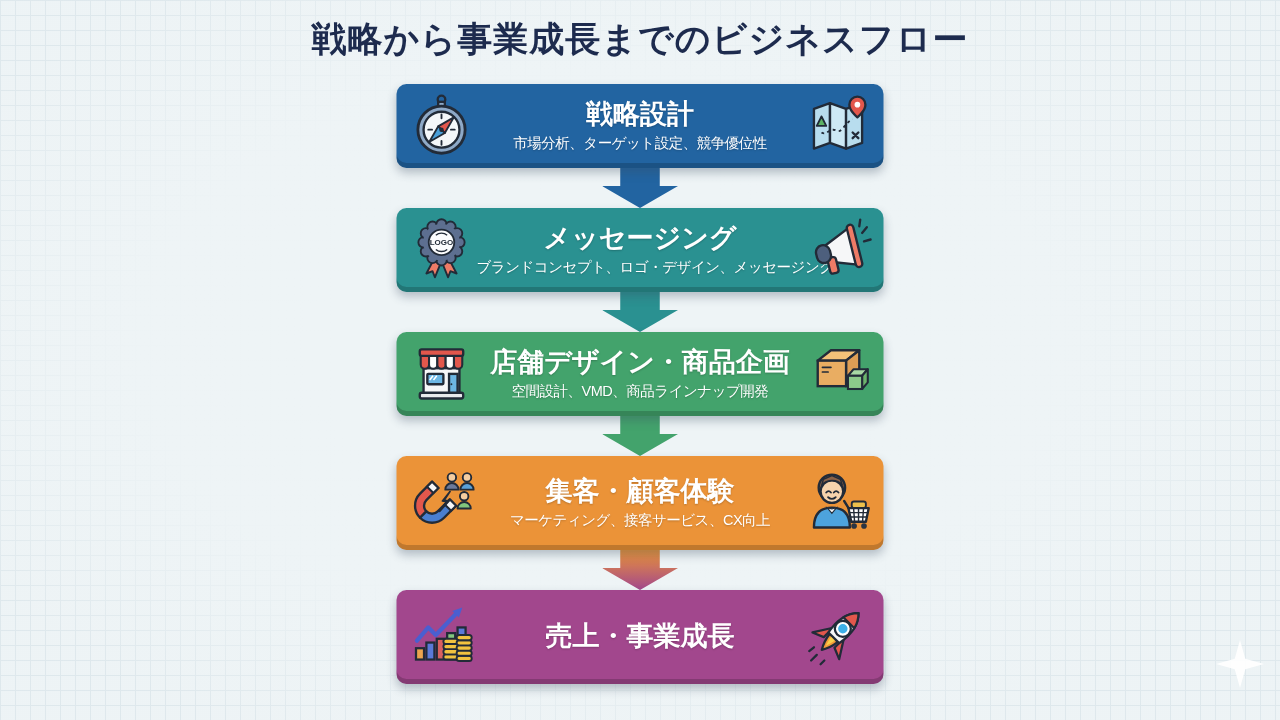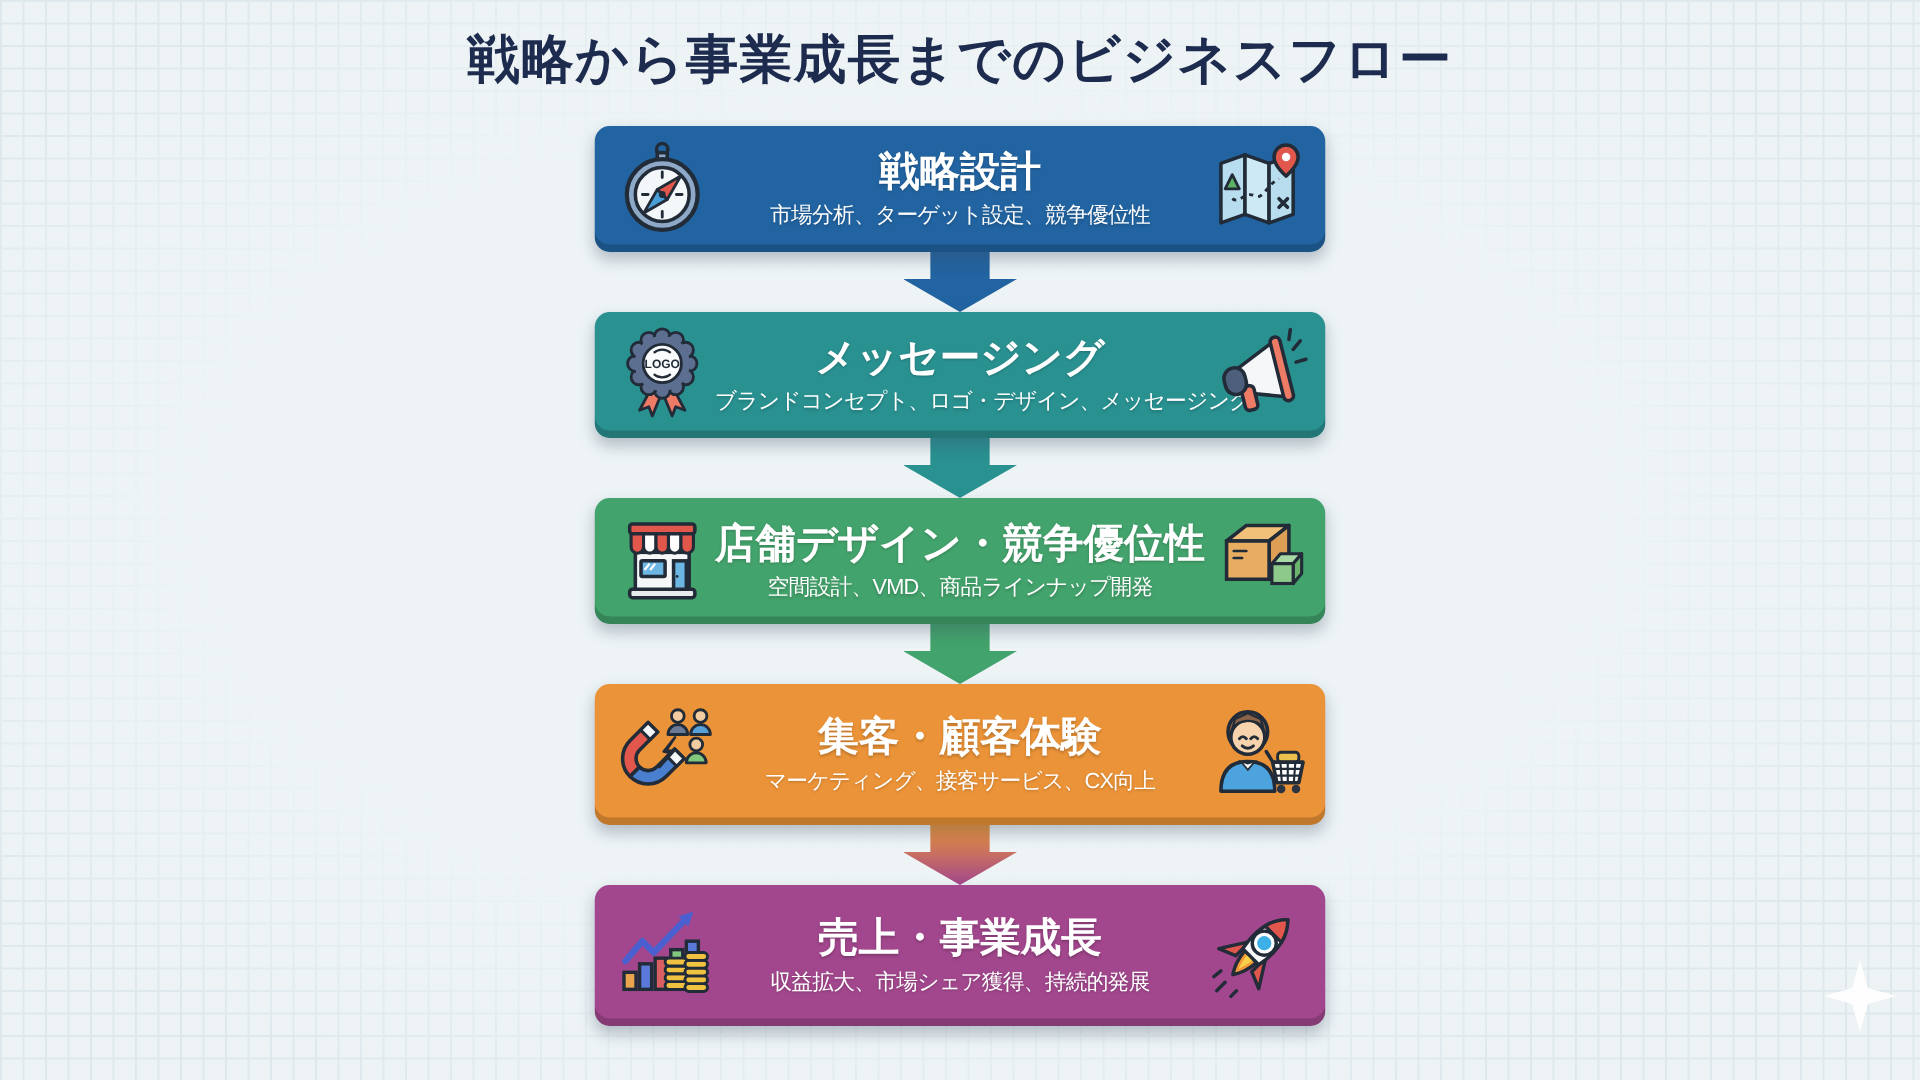--- a/index.html
+++ b/index.html
@@ -163,21 +163,21 @@
           <path d="M49.2,19 h8.8 v9 a4.4,4.6 0 0 1 -8.8,0 z" fill="#e2574c"></path>
         </g>
         <rect x="21" y="38" width="17" height="11" rx="1" fill="#6cb6e4" stroke="#222b38" stroke-width="2.5"></rect>
         <path d="M27,40 l-3.5,4.5 M31,40 l-3.5,4.5" stroke="#ffffff" stroke-width="1.6"></path>
         <rect x="44" y="38" width="9" height="21" fill="#6cb6e4" stroke="#222b38" stroke-width="2.5"></rect>
         <circle cx="46.5" cy="49" r="1" fill="#222b38"></circle>
         <rect x="13" y="58" width="46" height="6" rx="2" fill="#e8eaec" stroke="#222b38" stroke-width="2.5"></rect>
       </svg>
     </span>
     <div class="step-texts">
-      <div class="step-title">店舗デザイン・競争優位性</div>
+      <div class="step-title">店舗デザイン・商品企画</div>
       <div class="step-subtitle">空間設計、VMD、商品ラインナップ開発</div>
     </div>
     <span class="icon-slot">
       <svg viewBox="0 0 72 72">
         <polygon points="14,24 28,13 58,13 44,24" fill="#f2c179" stroke="#222b38" stroke-width="2.5" stroke-linejoin="round"></polygon>
         <polygon points="44,24 58,13 58,40 44,51" fill="#dd9e55" stroke="#222b38" stroke-width="2.5" stroke-linejoin="round"></polygon>
         <rect x="14" y="24" width="30" height="27" fill="#e9ad62" stroke="#222b38" stroke-width="2.5"></rect>
         <path d="M19,31 h9 M19,36 h6" stroke="#222b38" stroke-width="1.8" stroke-linecap="round"></path>
         <polygon points="46,40 52,33 67,33 61,40" fill="#a8d8a4" stroke="#222b38" stroke-width="2.2" stroke-linejoin="round"></polygon>
         <polygon points="61,40 67,33 67,47 61,54" fill="#6cb46c" stroke="#222b38" stroke-width="2.2" stroke-linejoin="round"></polygon>
@@ -251,21 +251,20 @@
           <rect x="52" y="58" width="16" height="5.5" rx="2.75" fill="#f1c23f"></rect>
           <rect x="52" y="52.5" width="16" height="5.5" rx="2.75" fill="#f1c23f"></rect>
           <rect x="52" y="47" width="16" height="5.5" rx="2.75" fill="#f1c23f"></rect>
           <rect x="52" y="41.5" width="16" height="5.5" rx="2.75" fill="#f1c23f"></rect>
           <rect x="52" y="36" width="16" height="5.5" rx="2.75" fill="#f1c23f"></rect>
         </g>
       </svg>
     </span>
     <div class="step-texts">
       <div class="step-title">売上・事業成長</div>
-      <div class="step-subtitle">収益拡大、市場シェア獲得、持続的発展</div>
     </div>
     <span class="icon-slot">
       <svg viewBox="0 0 72 72">
         <g transform="rotate(45 36 34)">
           <polygon points="28,34 16,53 28,48" fill="#e2574c" stroke="#222b38" stroke-width="2.4" stroke-linejoin="round"></polygon>
           <polygon points="44,34 56,53 44,48" fill="#e2574c" stroke="#222b38" stroke-width="2.4" stroke-linejoin="round"></polygon>
           <path d="M30,41 C31,50 33,54 36,59 C39,54 41,50 42,41 Z" fill="#f29a38" stroke="#222b38" stroke-width="2.4" stroke-linejoin="round"></path>
           <path d="M33,41 C34,47 35,50 36,53 C37,50 38,47 39,41 Z" fill="#f8d04a"></path>
           <path d="M36,4 C45,13 47,26 44,41 L28,41 C25,26 27,13 36,4 Z" fill="#f6f7f8" stroke="#222b38" stroke-width="2.4" stroke-linejoin="round"></path>
           <path d="M36,4 C41,9 43,13 44.2,18.5 L27.8,18.5 C29,13 31,9 36,4 Z" fill="#e2574c" stroke="#222b38" stroke-width="2.4" stroke-linejoin="round"></path>

